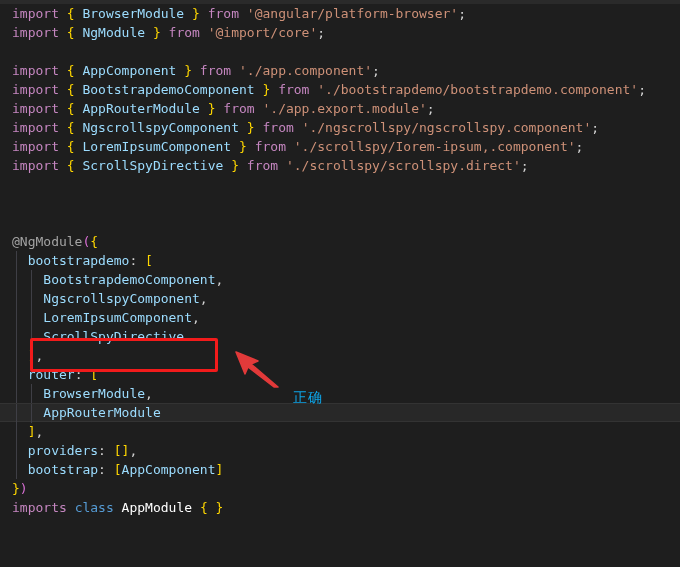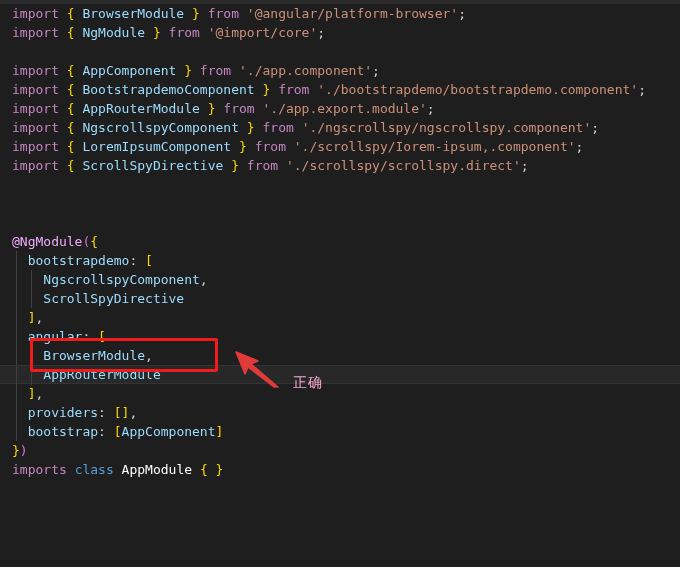--- a/index.html
+++ b/index.html
@@ -75,21 +75,21 @@
 
   
   .kw      { color: #c586c0; }  
   .kw2     { color: #569cd6; }  
   .id      { color: #9cdcfe; }  
   .cls     { color: #ffffff; }  
   .str     { color: #ce9178; }  
   .punc    { color: #d4d4d4; }  
   .brace   { color: #ffd700; }  
   .brack   { color: #ffd700; }  
-  .deco    { color: #f0abfc; }  
+  .deco    { color: #a3a3a3; }  
   .paren   { color: #da70d6; }  
 
   
   .annot-box {
     position: absolute;
     left: 30px;
     top: 338px;
     width: 188px;
     height: 34px;
     border: 3px solid #f21b1b;
@@ -135,36 +135,38 @@
       <div class="line"><span class="kw">import</span><span class="punc"> </span><span class="brace">{</span><span class="punc"> </span><span class="id">BootstrapdemoComponent</span><span class="punc"> </span><span class="brace">}</span><span class="punc"> </span><span class="kw">from</span><span class="punc"> </span><span class="str">'./bootstrapdemo/bootstrapdemo.component'</span><span class="punc">;</span></div>
       <div class="line"><span class="kw">import</span><span class="punc"> </span><span class="brace">{</span><span class="punc"> </span><span class="id">AppRouterModule</span><span class="punc"> </span><span class="brace">}</span><span class="punc"> </span><span class="kw">from</span><span class="punc"> </span><span class="str">'./app.export.module'</span><span class="punc">;</span></div>
       <div class="line"><span class="kw">import</span><span class="punc"> </span><span class="brace">{</span><span class="punc"> </span><span class="id">NgscrollspyComponent</span><span class="punc"> </span><span class="brace">}</span><span class="punc"> </span><span class="kw">from</span><span class="punc"> </span><span class="str">'./ngscrollspy/ngscrollspy.component'</span><span class="punc">;</span></div>
       <div class="line"><span class="kw">import</span><span class="punc"> </span><span class="brace">{</span><span class="punc"> </span><span class="id">LoremIpsumComponent</span><span class="punc"> </span><span class="brace">}</span><span class="punc"> </span><span class="kw">from</span><span class="punc"> </span><span class="str">'./scrollspy/Iorem-ipsum,.component'</span><span class="punc">;</span></div>
       <div class="line"><span class="kw">import</span><span class="punc"> </span><span class="brace">{</span><span class="punc"> </span><span class="id">ScrollSpyDirective</span><span class="punc"> </span><span class="brace">}</span><span class="punc"> </span><span class="kw">from</span><span class="punc"> </span><span class="str">'./scrollspy/scrollspy.direct'</span><span class="punc">;</span></div>
       <div class="line blank">&nbsp;</div>
       <div class="line blank">&nbsp;</div>
       <div class="line blank">&nbsp;</div>
       <div class="line"><span class="deco">@NgModule</span><span class="paren">(</span><span class="brace">{</span></div>
       <div class="line"><span class="guide g1"></span><span class="punc">  </span><span class="id">bootstrapdemo</span><span class="punc">: </span><span class="brack">[</span></div>
+      <div class="line"><span class="guide g1"></span><span class="guide g2"></span><span class="punc">    </span><span class="id">BootstrapdemoComponent</span><span class="punc">,</span></div>
       <div class="line"><span class="guide g1"></span><span class="guide g2"></span><span class="punc">    </span><span class="id">NgscrollspyComponent</span><span class="punc">,</span></div>
+      <div class="line"><span class="guide g1"></span><span class="guide g2"></span><span class="punc">    </span><span class="id">LoremIpsumComponent</span><span class="punc">,</span></div>
       <div class="line"><span class="guide g1"></span><span class="guide g2"></span><span class="punc">    </span><span class="id">ScrollSpyDirective</span></div>
       <div class="line"><span class="guide g1"></span><span class="punc">  </span><span class="brack">]</span><span class="punc">,</span></div>
-      <div class="line"><span class="guide g1"></span><span class="punc">  </span><span class="id">angular</span><span class="punc">: </span><span class="brack">[</span></div>
+      <div class="line"><span class="guide g1"></span><span class="punc">  </span><span class="id">router</span><span class="punc">: </span><span class="brack">[</span></div>
       <div class="line"><span class="guide g1"></span><span class="guide g2"></span><span class="punc">    </span><span class="id">BrowserModule</span><span class="punc">,</span></div>
       <div class="line current"><span class="guide g1"></span><span class="guide g2"></span><span class="punc">    </span><span class="id">AppRouterModule</span></div>
       <div class="line"><span class="guide g1"></span><span class="punc">  </span><span class="brack">]</span><span class="punc">,</span></div>
       <div class="line"><span class="guide g1"></span><span class="punc">  </span><span class="id">providers</span><span class="punc">: </span><span class="brack">[]</span><span class="punc">,</span></div>
       <div class="line"><span class="guide g1"></span><span class="punc">  </span><span class="id">bootstrap</span><span class="punc">: </span><span class="brack">[</span><span class="id">AppComponent</span><span class="brack">]</span></div>
       <div class="line"><span class="brace">}</span><span class="paren">)</span></div>
       <div class="line"><span class="kw">imports</span><span class="punc"> </span><span class="kw2">class</span><span class="punc"> </span><span class="cls">AppModule</span><span class="punc"> </span><span class="brace">{ }</span></div>
     </div>
 
   <div class="annot-box" id="annot-box" style="left: 30px; top: 338px; width: 188px; height: 34px; border-color: rgb(242, 27, 27);"></div>
 
   <div class="annot-arrow" style="left: 234px; top: 350px;">
     <svg width="46" height="38" viewBox="0 0 46 38" xmlns="http://www.w3.org/2000/svg">
       <path d="M2 2 L24 11 L17 14 L44 37 L40 37 L14 17 L11 24 Z" fill="#e23a3a" stroke="#e23a3a" stroke-width="1.5" stroke-linejoin="round"></path>
     </svg>
   </div>
 
-  <div class="annot-text" id="annot-text" style="left: 293px; top: 374px; color: #f9a8d4;">正确</div>
+  <div class="annot-text" id="annot-text" style="left: 293px; top: 389px; color: #0ea5e9;">正确</div>
 
 </div>
 
 </body></html>

